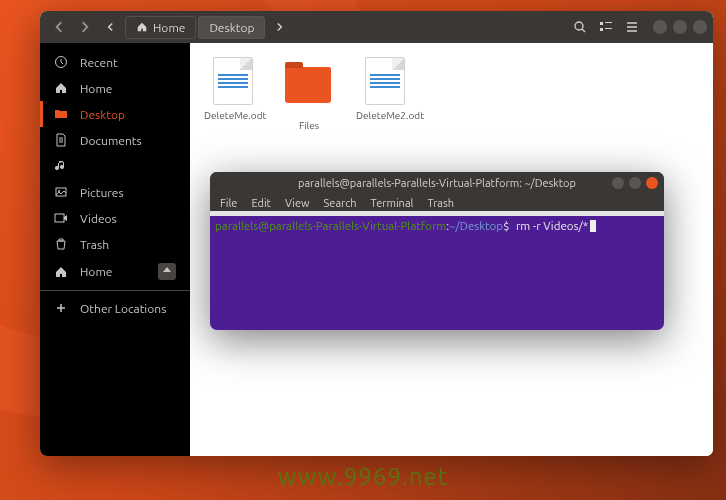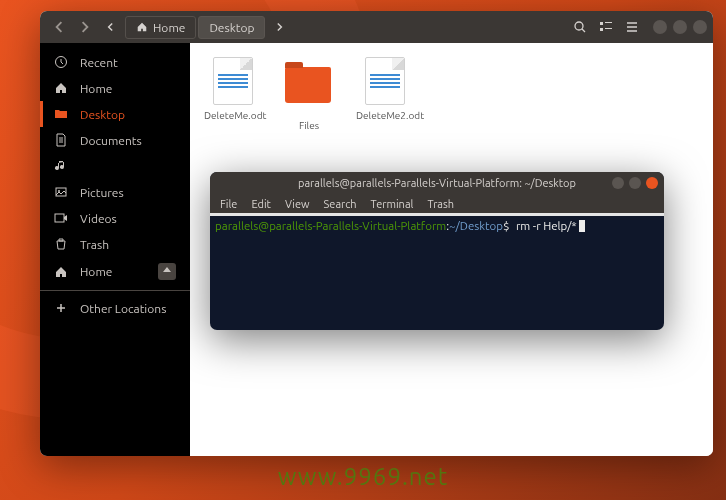--- a/index.html
+++ b/index.html
@@ -32,25 +32,25 @@
 
 .content { flex: 1; background: #fff; padding: 14px; display: flex; gap: 18px; align-items: flex-start; }
 .file-item { width: 58px; text-align: center; font-size: 10px; color: #555; }
 .file-icon { width: 48px; height: 48px; margin: 0 auto 5px; position: relative; }
 .folder-icon { width: 46px; height: 36px; background: #e95420; border-radius: 2px 2px 3px 3px; margin-top: 10px; position: relative; }
 .folder-icon::before { content: ""; position: absolute; top: -5px; left: 0; width: 18px; height: 6px; background: #c7471a; border-radius: 2px 2px 0 0; }
 .doc-icon { width: 40px; height: 48px; background: #fff; border: 1px solid #d0d0d0; margin: 0 auto; border-radius: 2px; position: relative; }
 .doc-icon::before { content: ""; position: absolute; top: 0; right: 0; width: 12px; height: 12px; background: linear-gradient(135deg, #f0f0f0 50%, #d8d8d8 50%); }
 .doc-icon .bar { position: absolute; left: 4px; right: 4px; height: 2px; background: #3d8bd4; }
 
-.terminal { position: absolute; top: 172px; left: 210px; width: 454px; height: 158px; background: #0f172a; border-radius: 7px; box-shadow: 0 10px 40px rgba(0,0,0,0.5); overflow: hidden; display: flex; flex-direction: column; }
+.terminal { position: absolute; top: 172px; left: 210px; width: 454px; height: 158px; background: #4c1d95; border-radius: 7px; box-shadow: 0 10px 40px rgba(0,0,0,0.5); overflow: hidden; display: flex; flex-direction: column; }
 .term-title { height: 22px; background: #3b3734; color: #d6d2cf; font-size: 11px; display: flex; align-items: center; justify-content: center; position: relative; }
 .term-controls { position: absolute; right: 6px; display: flex; gap: 5px; }
 .term-circle { width: 12px; height: 12px; border-radius: 50%; }
-.term-menu { height: 22px; background: #3b3734; border-bottom: 3px solid #e5e5e5; display: flex; align-items: center; gap: 14px; padding: 0 10px; color: #d6d2cf; font-size: 11px; }
+.term-menu { height: 22px; background: #3b3734; border-bottom: 5px solid #e5e5e5; display: flex; align-items: center; gap: 14px; padding: 0 10px; color: #d6d2cf; font-size: 11px; }
 .term-content { flex: 1; padding: 3px 5px; font-family: "Ubuntu Mono", monospace; font-size: 11.5px; line-height: 14px; }
 .prompt-user { color: #4e9a06; }
 .prompt-path { color: #729fcf; }
 .prompt-cmd { color: #eeeeec; }
 .cursor { display: inline-block; width: 6px; height: 12px; background: #eeeeec; vertical-align: text-bottom; margin-left: 2px; }
 
 .watermark { position: absolute; bottom: 10px; left: 50%; transform: translateX(-50%); color: #4d7c0f; font-size: 24px; letter-spacing: 1px; opacity: 0.9; }
 </style>
 </head>
 <body>
@@ -231,17 +231,17 @@
   <div class="term-menu" id="term-menu">
       <span>File</span>
       <span>Edit</span>
       <span>View</span>
       <span>Search</span>
       <span>Terminal</span>
       <span>Trash</span>
     </div>
   <div class="term-content">
     <span class="prompt-user">parallels@parallels-Parallels-Virtual-Platform</span><span class="prompt-cmd">:</span><span class="prompt-path">~/Desktop</span><span class="prompt-cmd">$</span>
-    <span class="prompt-cmd">rm -r Help/*</span><span class="cursor"></span>
+    <span class="prompt-cmd">rm -r Videos/*</span><span class="cursor"></span>
   </div>
 </div>
 
 <div class="watermark">www.9969.net</div>
 
 </body></html>

